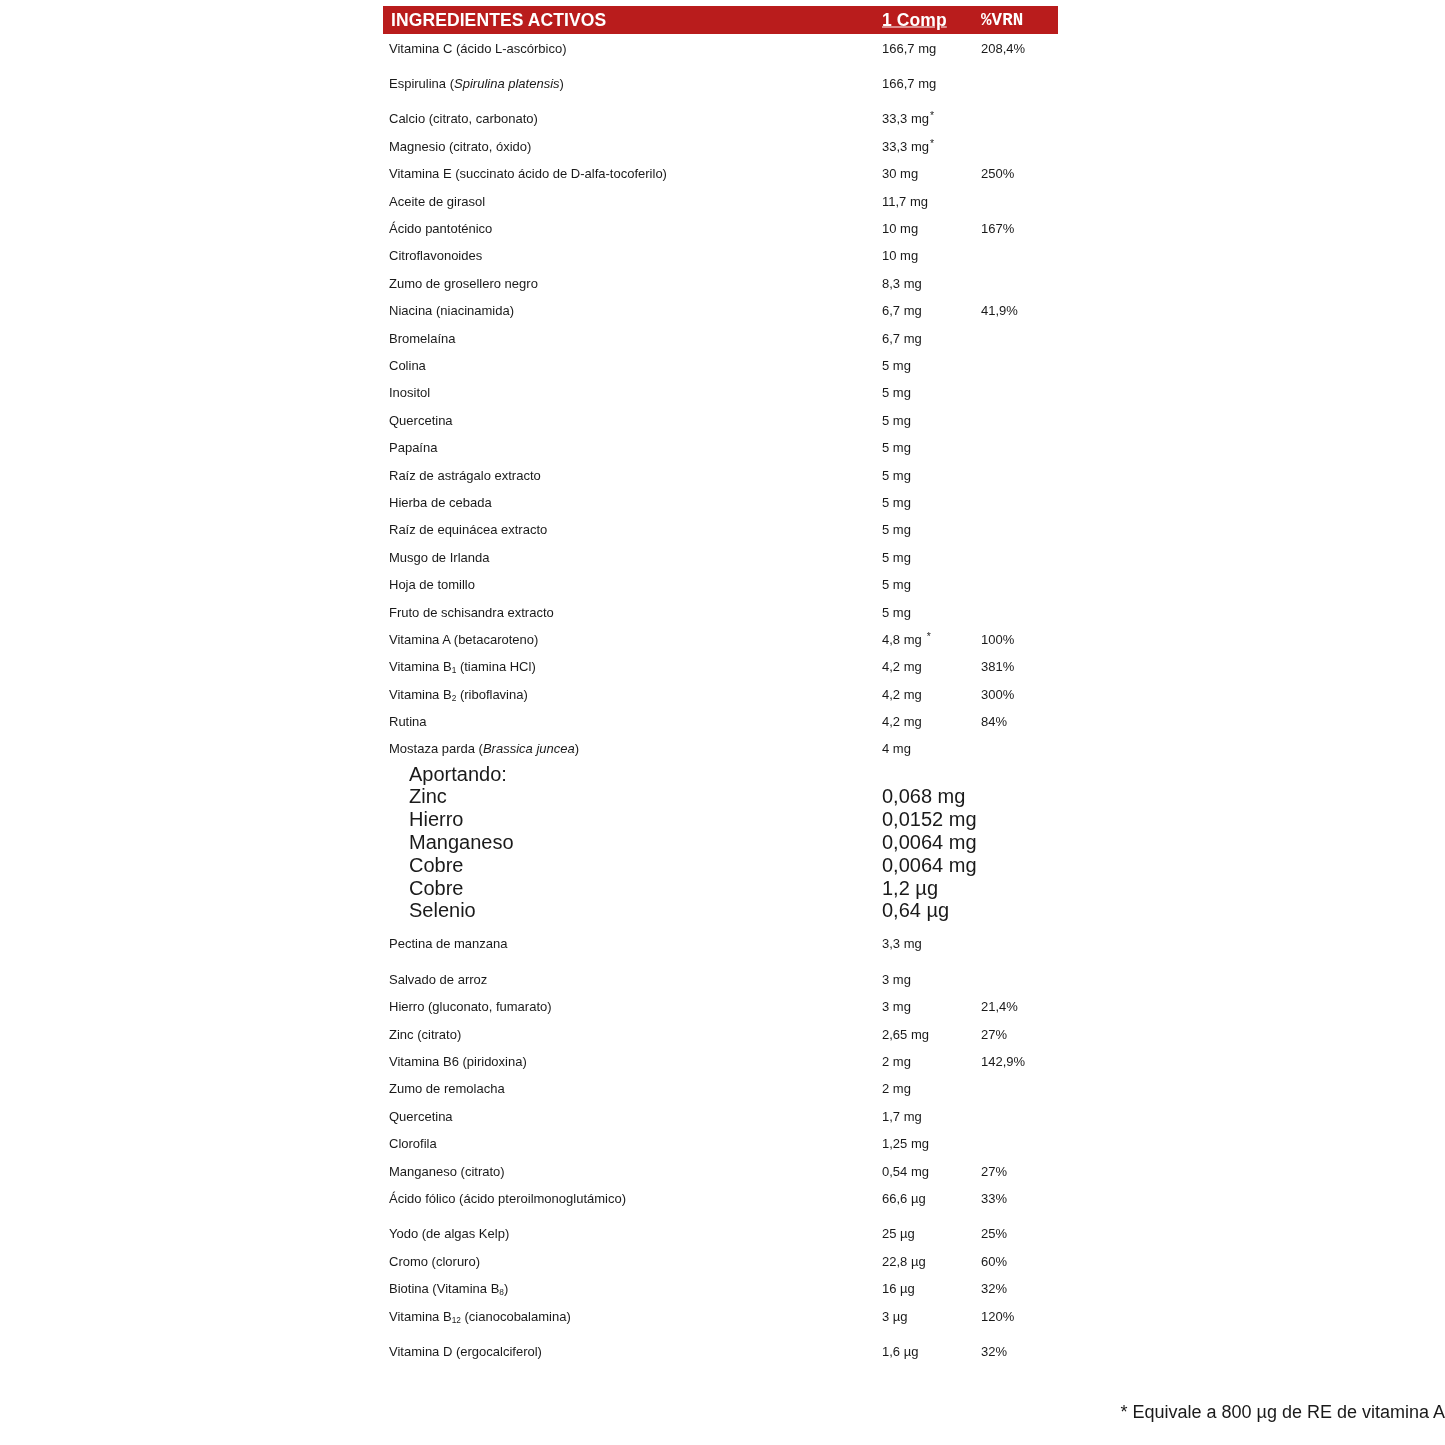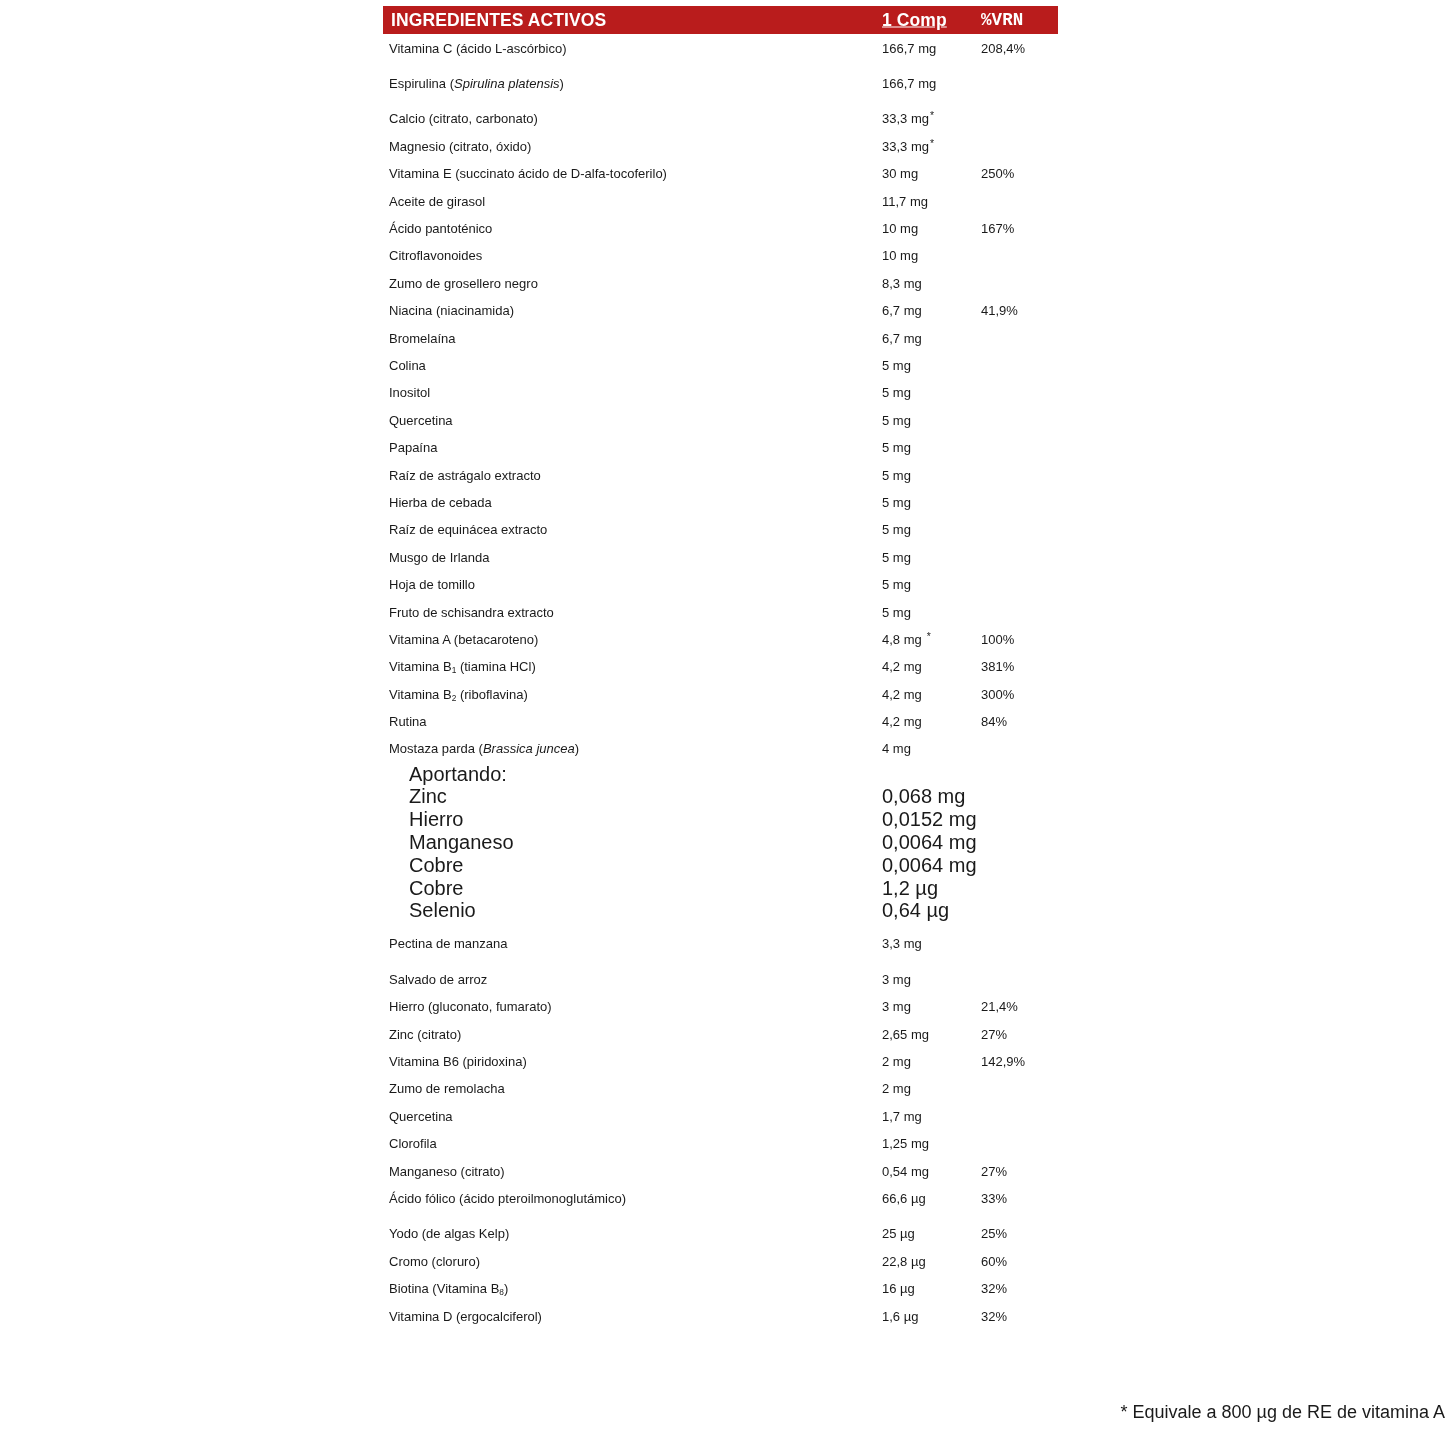--- a/index.html
+++ b/index.html
@@ -332,20 +332,25 @@
       <div class="row">
         <span class="c-name">Cromo (cloruro)</span>
         <span class="c-comp">22,8 µg</span>
         <span class="c-vrn">60%</span>
       </div>
       <div class="row">
         <span class="c-name">Biotina (Vitamina B<sub>8</sub>)</span>
         <span class="c-comp">16 µg</span>
         <span class="c-vrn">32%</span>
       </div>
+      <div class="row gap-after">
+        <span class="c-name">Vitamina B<sub>12</sub> (cianocobalamina)</span>
+        <span class="c-comp">3 µg</span>
+        <span class="c-vrn">120%</span>
+      </div>
       <div class="row">
         <span class="c-name">Vitamina D (ergocalciferol)</span>
         <span class="c-comp">1,6 µg</span>
         <span class="c-vrn">32%</span>
       </div>
     </div>
 </div>
 
 <div id="footnote">
   <span class="fn-pad">* Equivale a 800 µg de RE de vitamina A</span>

